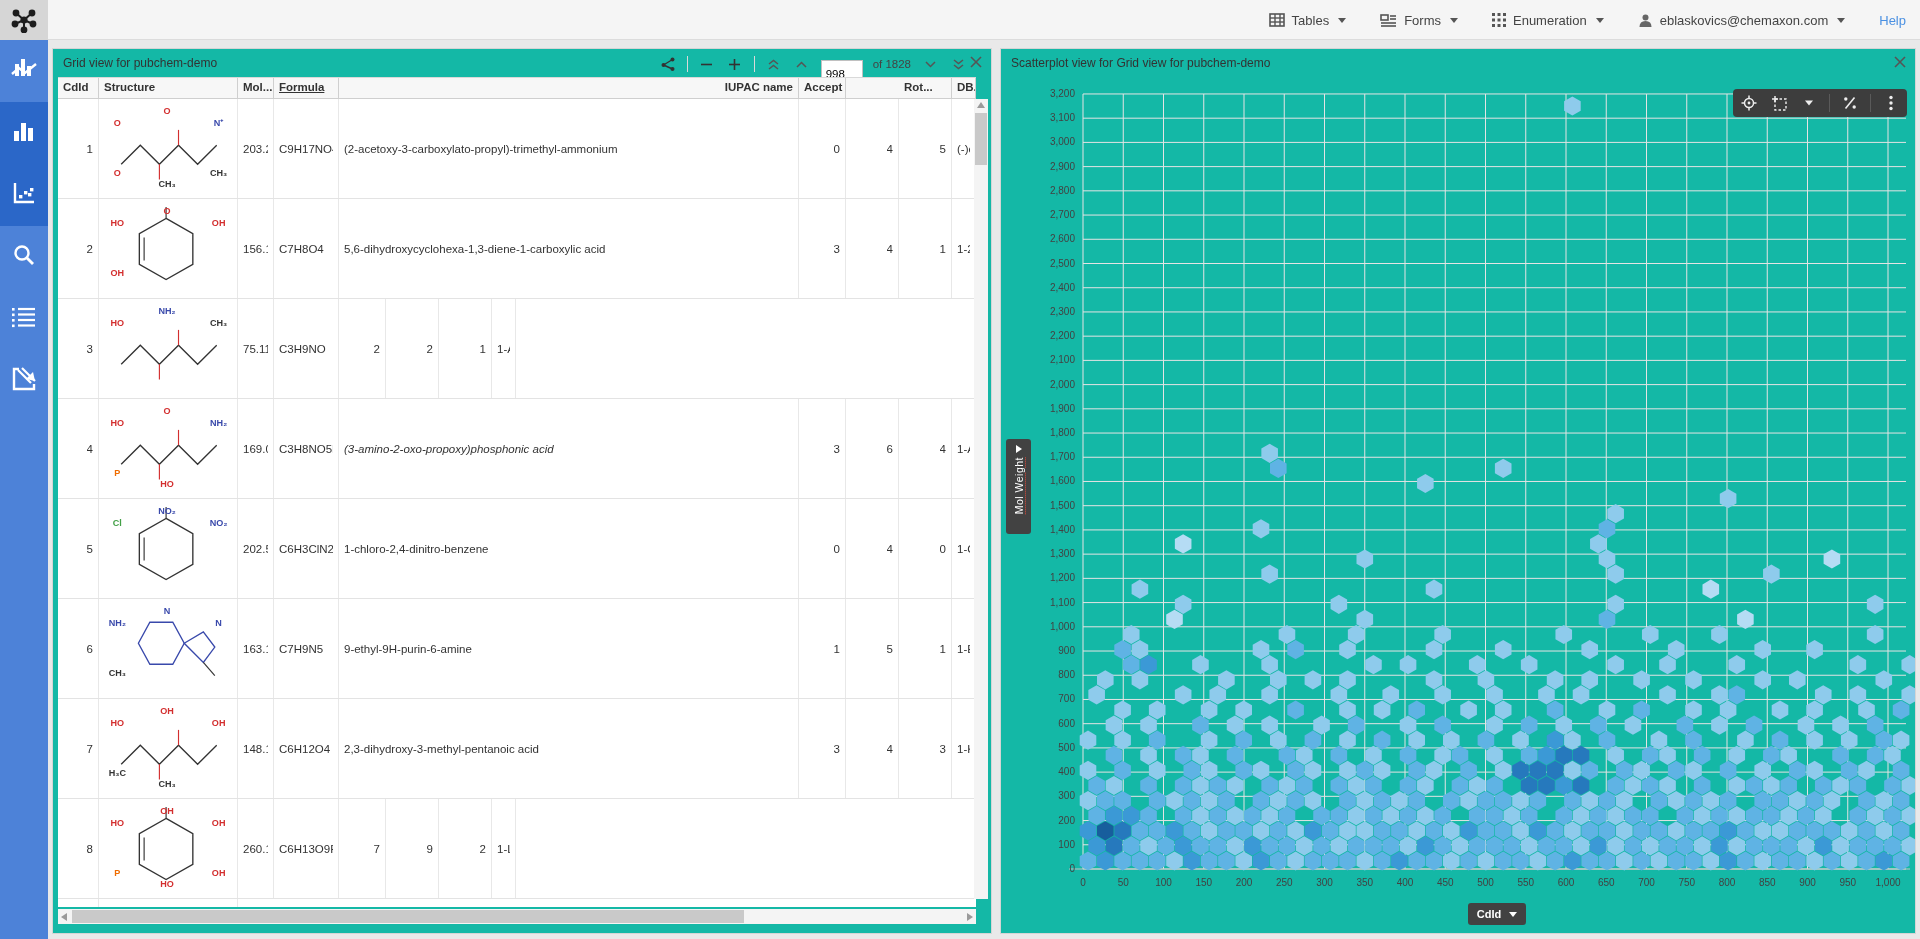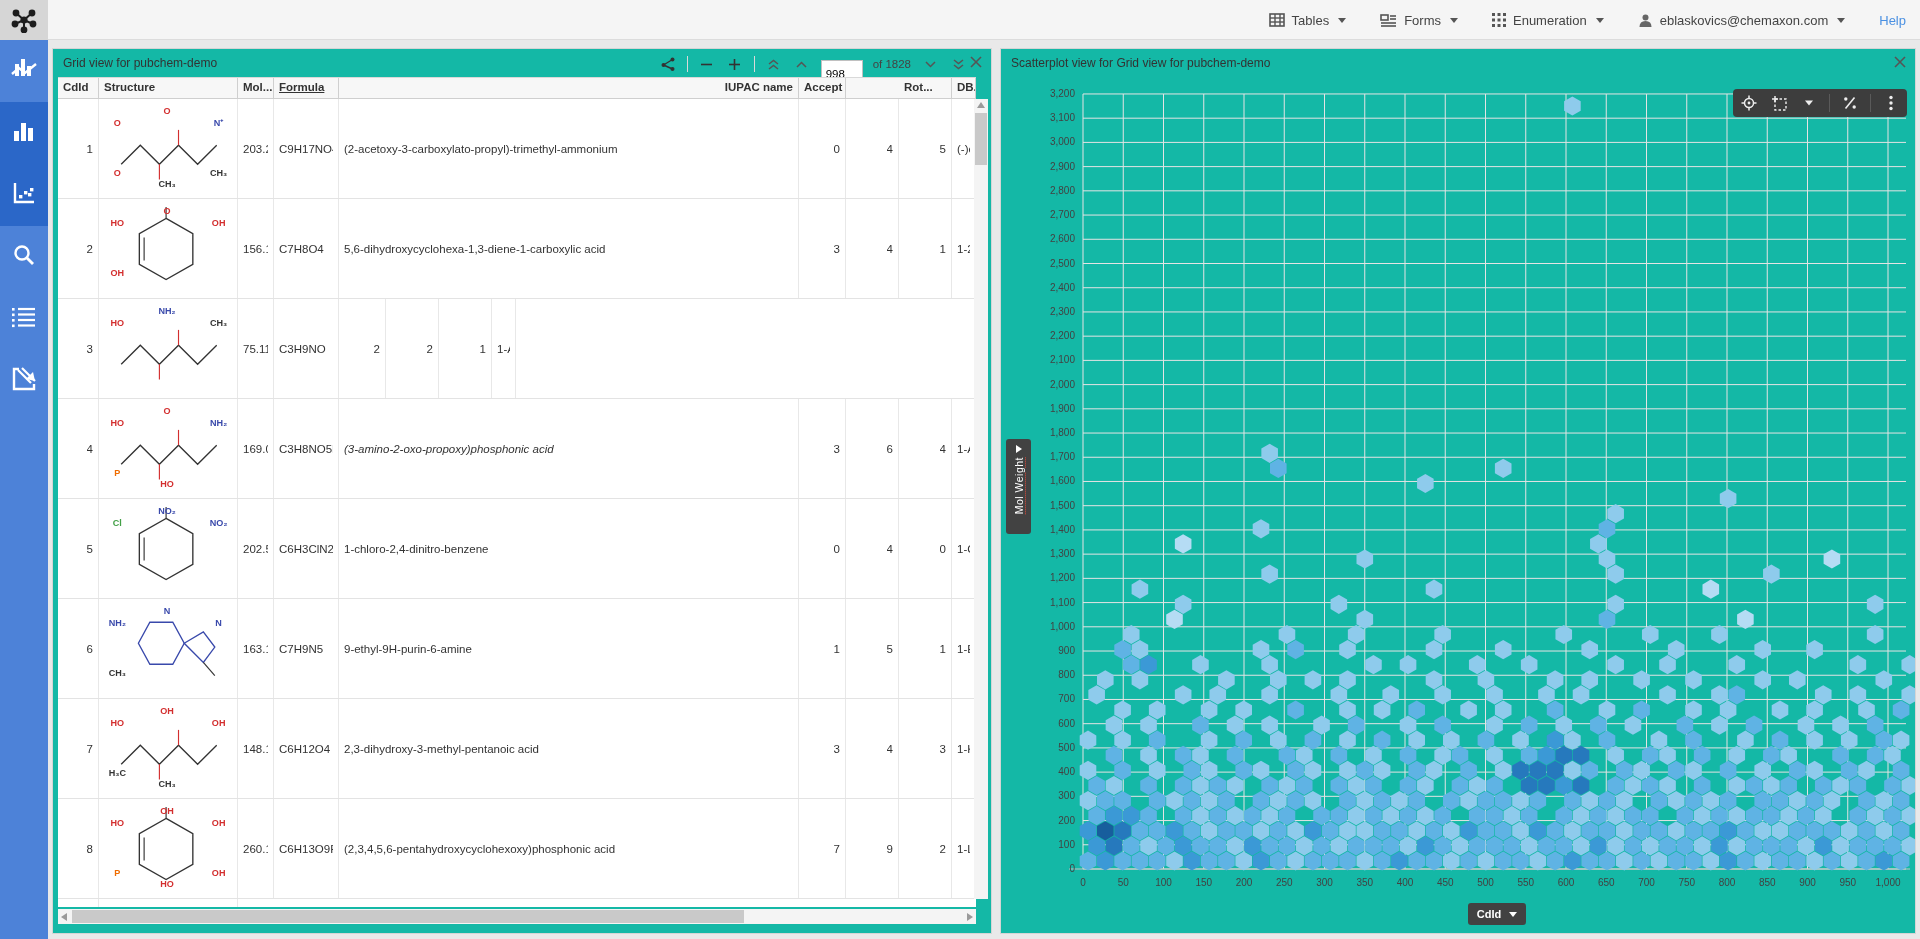--- a/index.html
+++ b/index.html
@@ -565,23 +565,20 @@
             <text x="14" y="74" font-size="9.5" font-weight="bold" fill="#ef6c00" text-anchor="middle" font-family="Liberation Sans, sans-serif">P</text>
             <text x="66" y="86" font-size="9.5" font-weight="bold" fill="#d32f2f" text-anchor="middle" font-family="Liberation Sans, sans-serif">HO</text>
             <text x="120" y="74" font-size="9.5" font-weight="bold" fill="#d32f2f" text-anchor="middle" font-family="Liberation Sans, sans-serif">OH</text>
           </svg>
         </div>
         <div class="gc num" style="width: 36px;">
           <span class="clip">260.13</span>
         </div>
         <div class="gc" style="width: 65px;">
           <span class="clip">C6H13O9P</span>
-        </div>
-        <div class="gc" style="width: 460px;">
-          <span class="clip">(2,3,4,5,6-pentahydroxycyclohexoxy)phosphonic acid</span>
         </div>
         <div class="gc num" style="width: 47px;">
           <span class="clip">7</span>
         </div>
         <div class="gc num" style="width: 53px;">
           <span class="clip">9</span>
         </div>
         <div class="gc num" style="width: 53px;">
           <span class="clip">2</span>
         </div>

